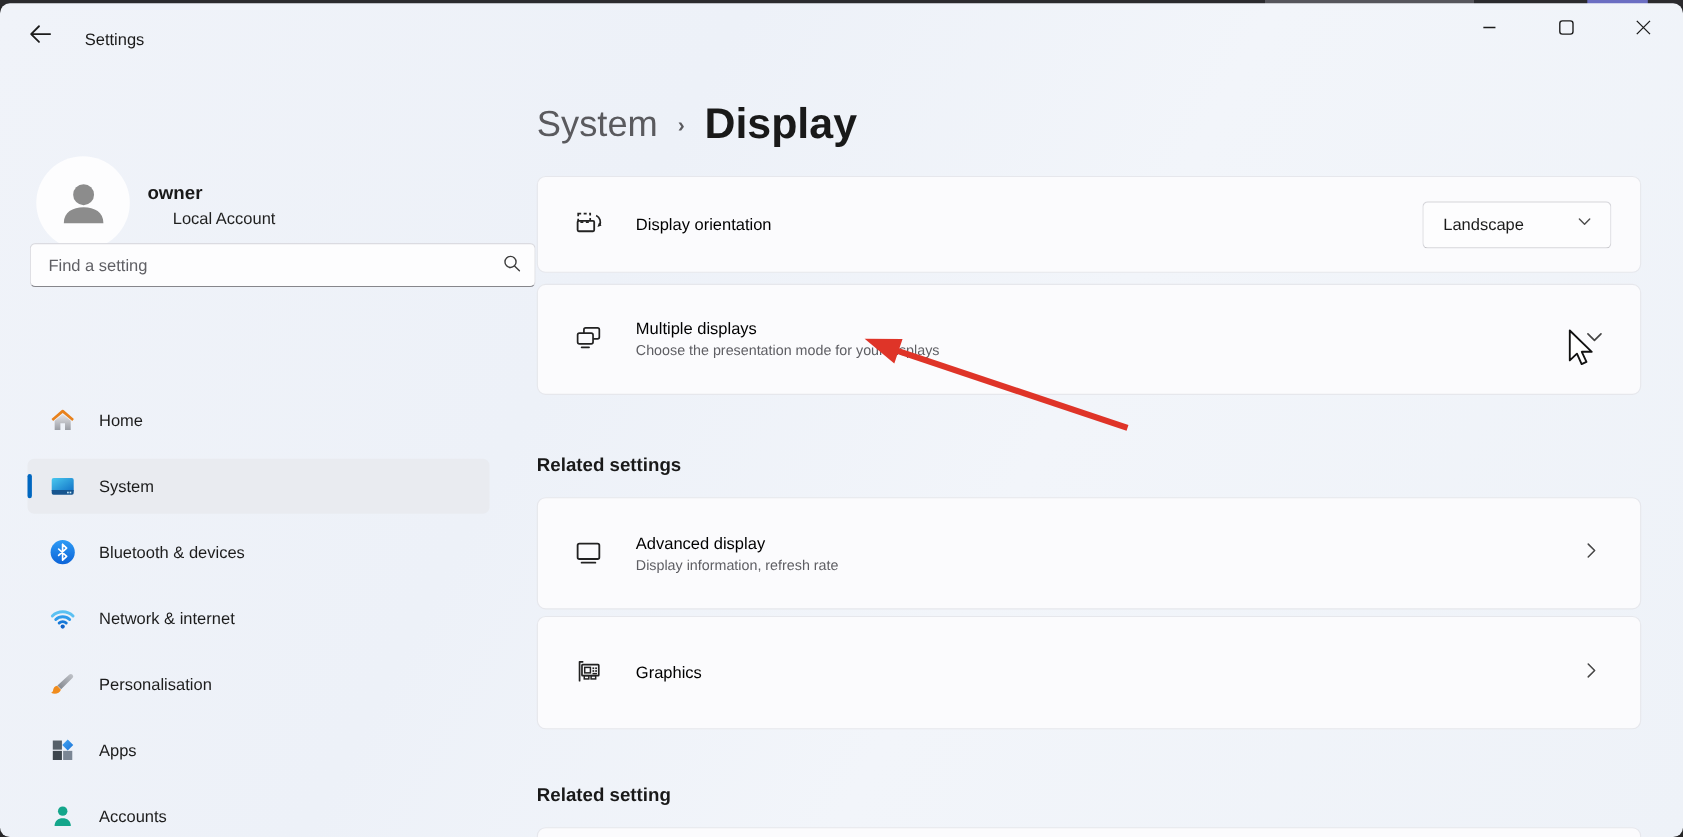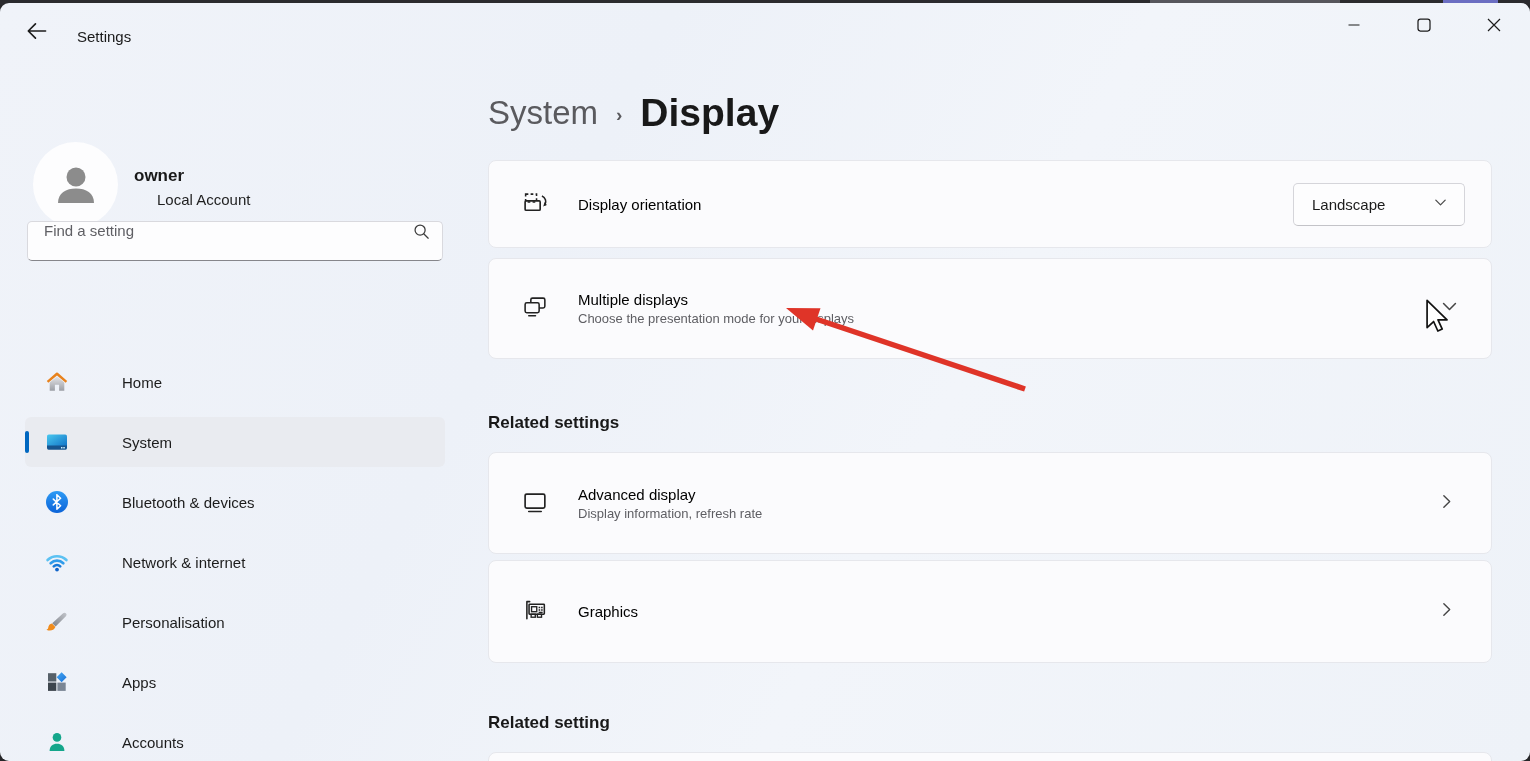--- a/index.html
+++ b/index.html
@@ -22,30 +22,30 @@
   .win-controls { position:absolute; right:13px; top:4px; display:flex; gap:24px; }
   .win-btn { width:46px; height:36px; display:flex; align-items:center; justify-content:center; }
 
   
   .sidebar { position:absolute; left:0; top:56px; width:460px; bottom:0; }
   .avatar { position:absolute; left:33px; top:83px; width:85px; height:85px; border-radius:50%;
             background:#fdfdfe; display:flex; align-items:center; justify-content:center; }
   .user-name { position:absolute; left:134px; top:107px; font-size:17px; font-weight:700; color:#191919;text-align:right; }
   .user-sub  { position:absolute; left:134px; top:132px; font-size:15px; color:#1f1f1f;margin-left:23px; }
 
-  .searchbox { position:absolute; left:27px; top:162px; width:416px; height:40px;
+  .searchbox { position:absolute; left:27px; top:162px; width:460px; height:40px;
                background:#fdfdfe; border:1px solid #d9d9de; border-bottom-color:#86868b;
-               border-radius:5px; display:flex; align-items:flex-start; padding:0 12px 0 16px; }
+               border-radius:5px; display:flex; align-items:center; padding:0 12px 0 16px; }
   .searchbox input { flex:1; border:none; outline:none; background:transparent;
                      font-size:15px; color:#1b1b1b; font-family:"Liberation Sans",sans-serif; }
   .searchbox input::placeholder { color:#5f5f64; opacity:1; }
 
   .nav { position:absolute; left:0; top:242px; width:460px; }
   .nav-item { position:absolute; left:25px; width:420px; height:50px; border-radius:6px;
-              display:flex; align-items:center; padding-left:20px; cursor:pointer;gap:32px; }
+              display:flex; align-items:center; padding-left:20px; cursor:pointer; }
   .nav-item .ico { width:24px; height:24px; margin-right:21px; flex:0 0 auto; }
   .nav-item .lbl { font-size:15px; color:#1c1c1c; white-space:nowrap; }
   .nav-item.selected { background:#e9ebf0; }
   .accent-bar { position:absolute; left:0; top:14px; width:4px; height:22px;
                 border-radius:2px; background:#0067c0; }
 
   
   .breadcrumb { position:absolute; left:488px; top:88px; display:flex; align-items:center; }
   .bc-parent { font-size:33px; color:#5a5a5e; font-weight:500; }
   .bc-sep    { font-size:19px; color:#5a5a5e; margin:4px 18px 0 18px; font-weight:700; }

